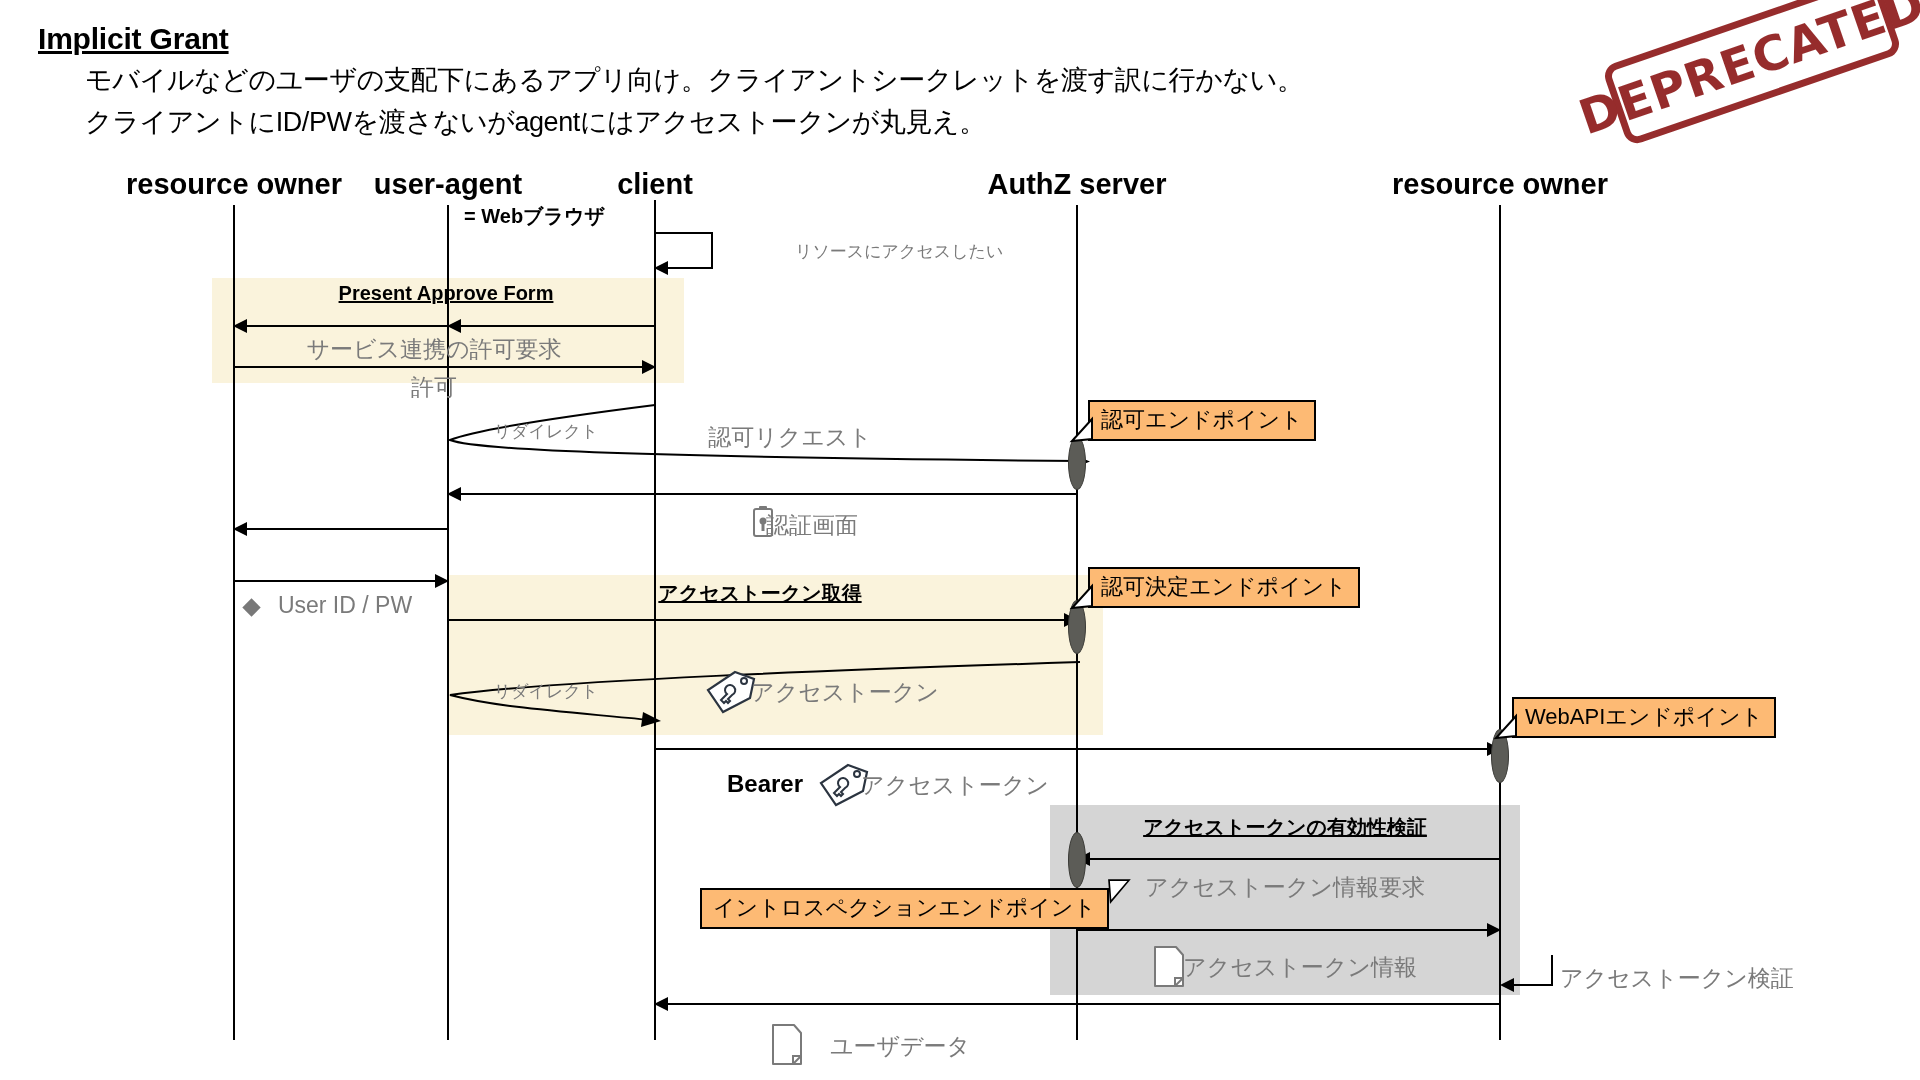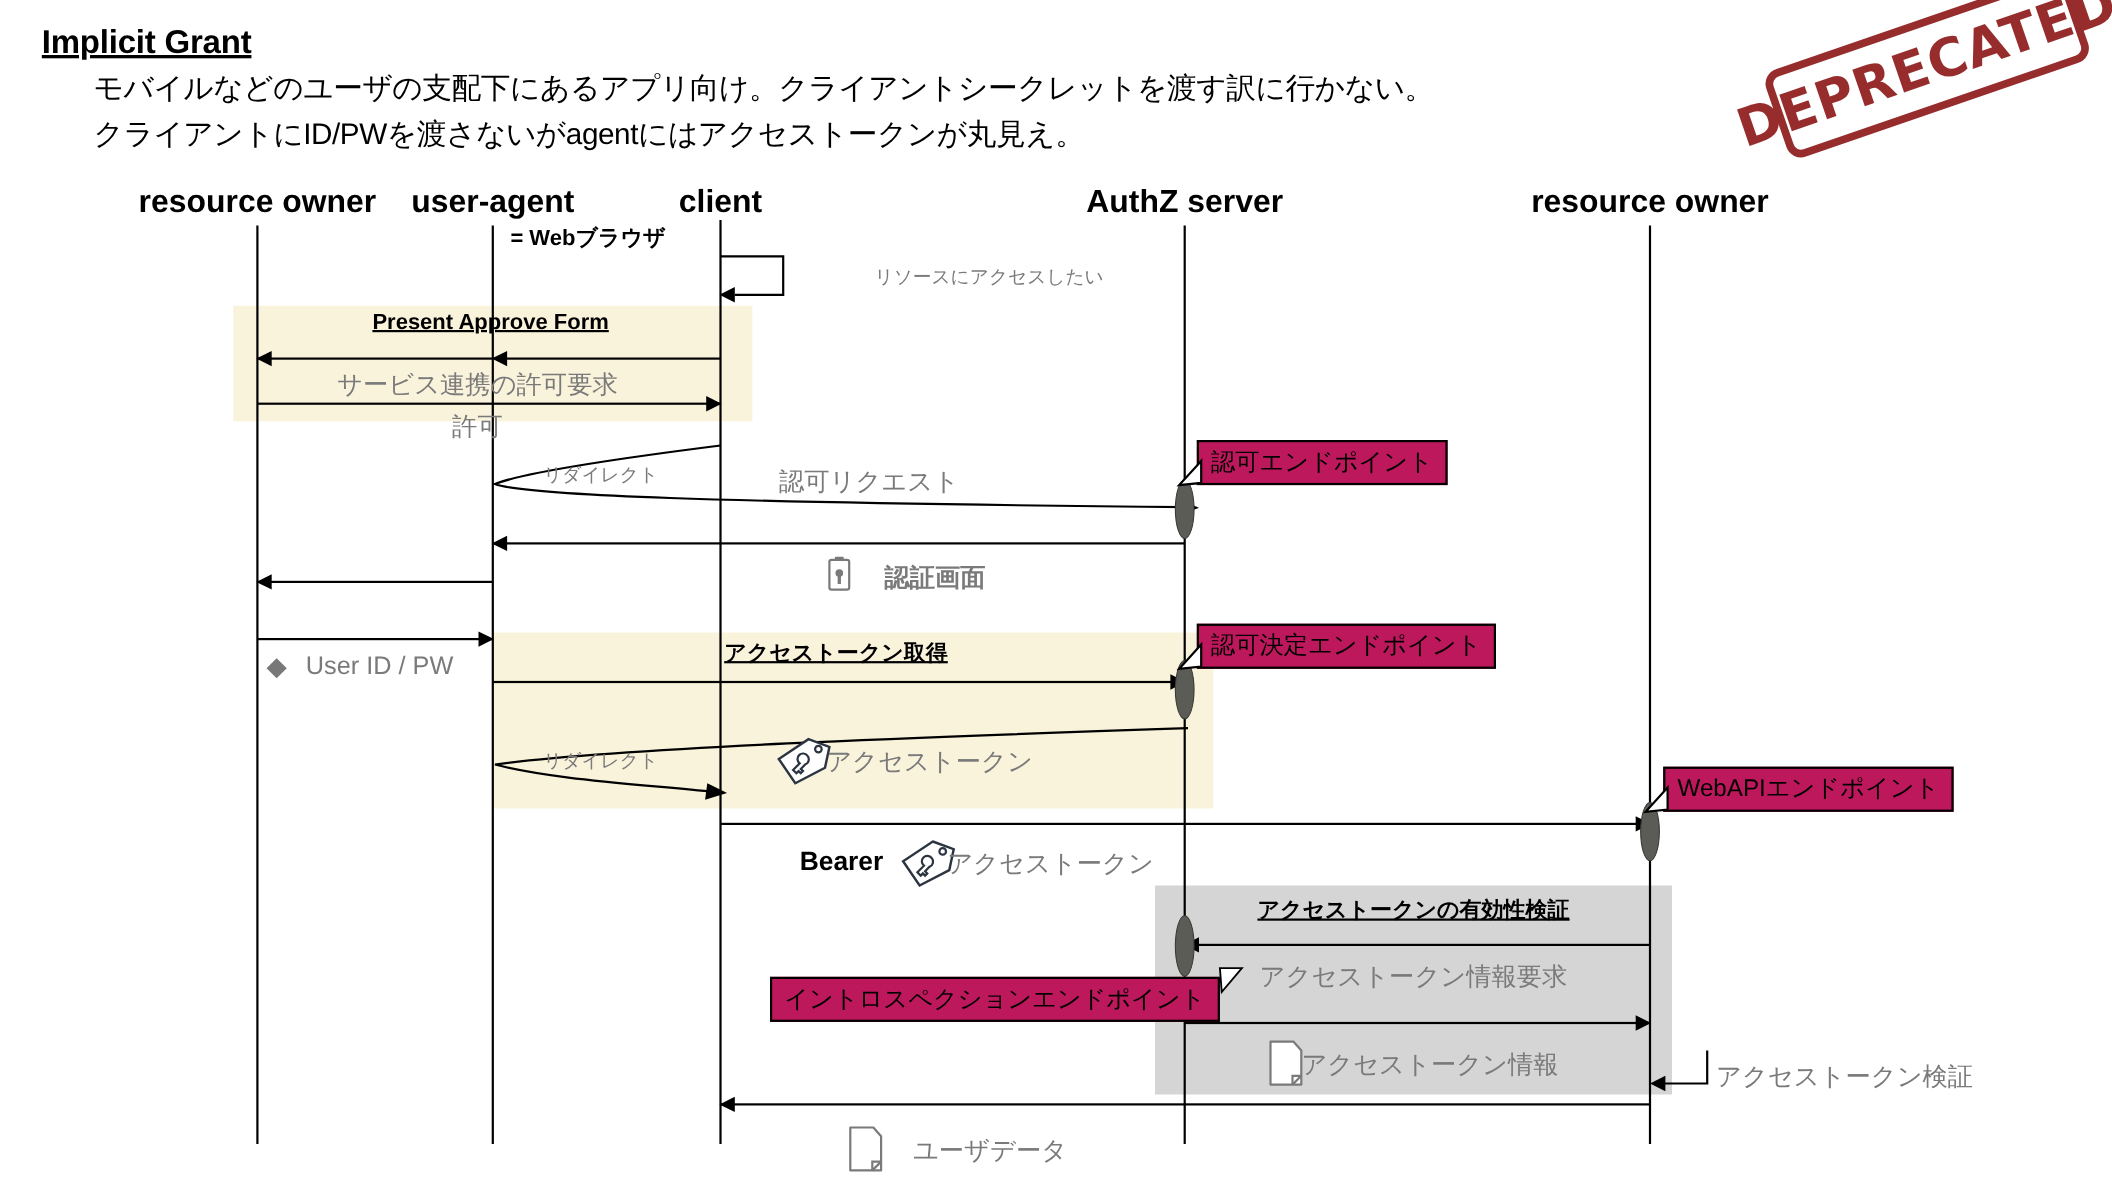--- a/index.html
+++ b/index.html
@@ -113,21 +113,21 @@
     position: absolute;
     background: #5c5c57;
     border-radius: 50%;
     border: 1px solid #3a3a36;
   }
 
   
   .note {
     position: absolute;
     border: 2px solid #000;
-    background: #be185d;
+    background: #fdba74;
     color: #000;
     font-size: 22px;
     padding: 5px 11px 7px 11px;
     white-space: nowrap;
     line-height: 1.15;
   }
   .note .tail {
     position: absolute;
     left: -18px; bottom: -2px;
     width: 20px; height: 22px;
@@ -215,21 +215,21 @@
 
   <div class="msg" style="left:448px; top:493px; width:629px;">
     <span class="head left"></span>
   </div>
   <svg class="icon" style="left:750px; top:506px;" width="26" height="32">
     <rect x="4" y="3" width="18" height="27" rx="2" fill="#fff" stroke="#7a7a7a" stroke-width="2"></rect>
     <rect x="9" y="0" width="8" height="4" rx="1" fill="#7a7a7a"></rect>
     <ellipse cx="13" cy="15" rx="3.5" ry="3.5" fill="#7a7a7a"></ellipse>
     <path d="M13,17 L13,25" stroke="#7a7a7a" stroke-width="3"></path>
   </svg>
-  <div class="mlabel gray" style="left:850px; top:510px;font-weight:bold;">認証画面</div>
+  <div class="mlabel gray" style="left:812px; top:510px;">認証画面</div>
 
   <div class="msg" style="left:234px; top:528px; width:214px;">
     <span class="head left"></span>
   </div>
 
   <div class="mlabel strong" style="left:760px; top:580px;">アクセストークン取得</div>
 
   <div class="msg" style="left:234px; top:580px; width:214px;">
     <span class="head right"></span>
   </div>

